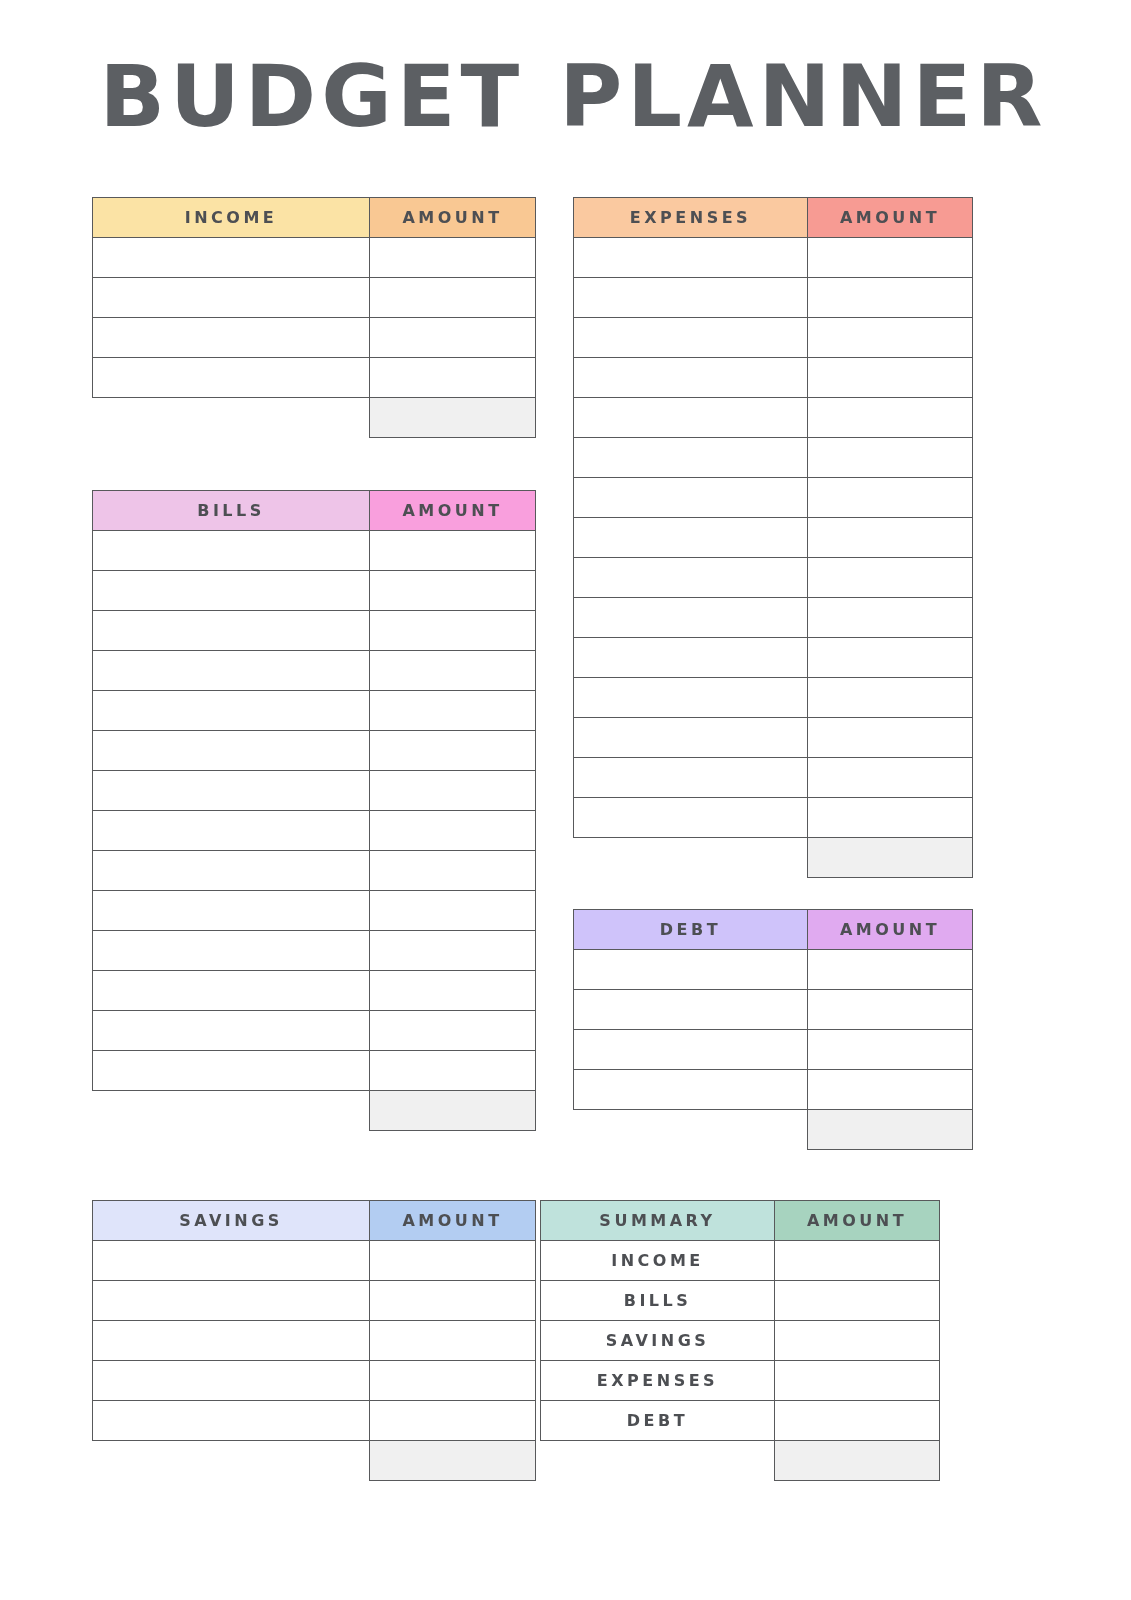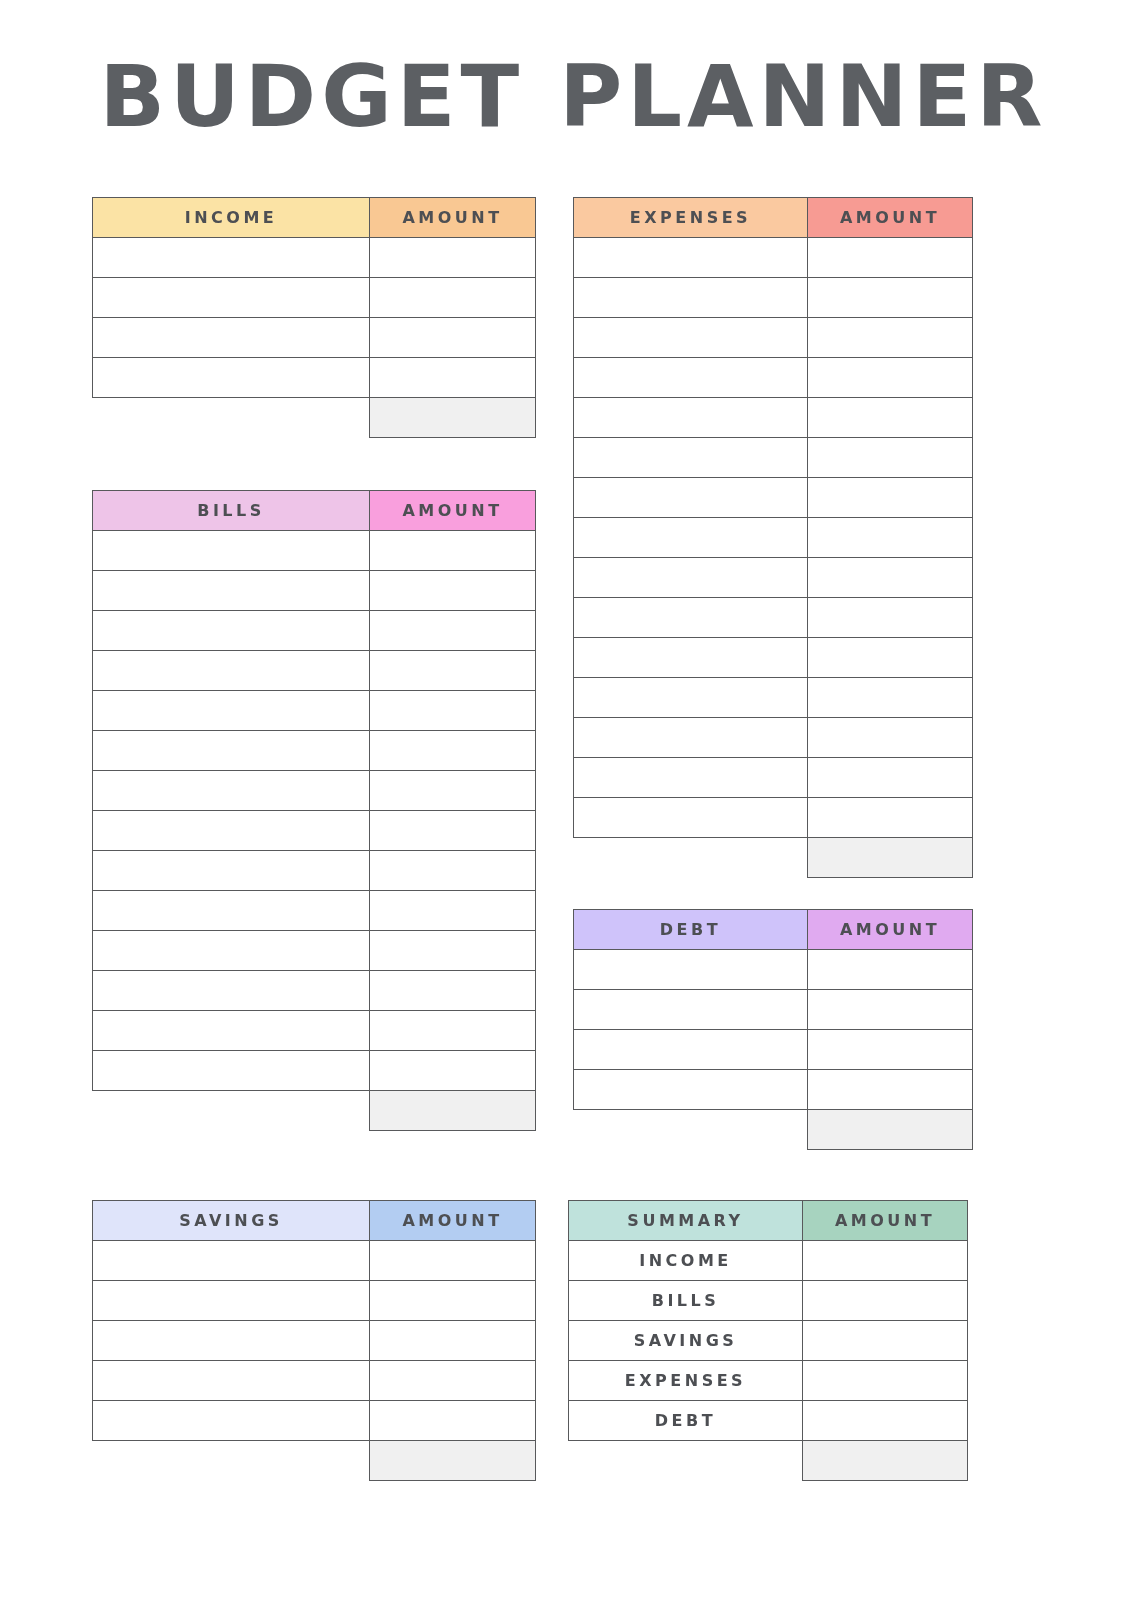--- a/index.html
+++ b/index.html
@@ -316,21 +316,21 @@
           <td class="cell colC"></td>
           <td class="cell colD"></td>
         </tr>
         <tr>
           <td class="total-empty colC"></td>
           <td class="total-box colD"></td>
         </tr>
       </tbody>
   </table>
 
-  <table class="tbl" style="left:568px; top:1200px;">
+  <table class="tbl" style="left:540px; top:1200px;">
     <tbody id="tbody-summary">
         <tr>
           <th class="hdr colC" style="background: rgb(191, 226, 220);">SUMMARY</th>
           <th class="hdr colD" style="background: rgb(167, 211, 191);">AMOUNT</th>
         </tr>
         <tr>
           <td class="cell colC rowlabel">INCOME</td>
           <td class="cell colD"></td>
         </tr>
         <tr>

